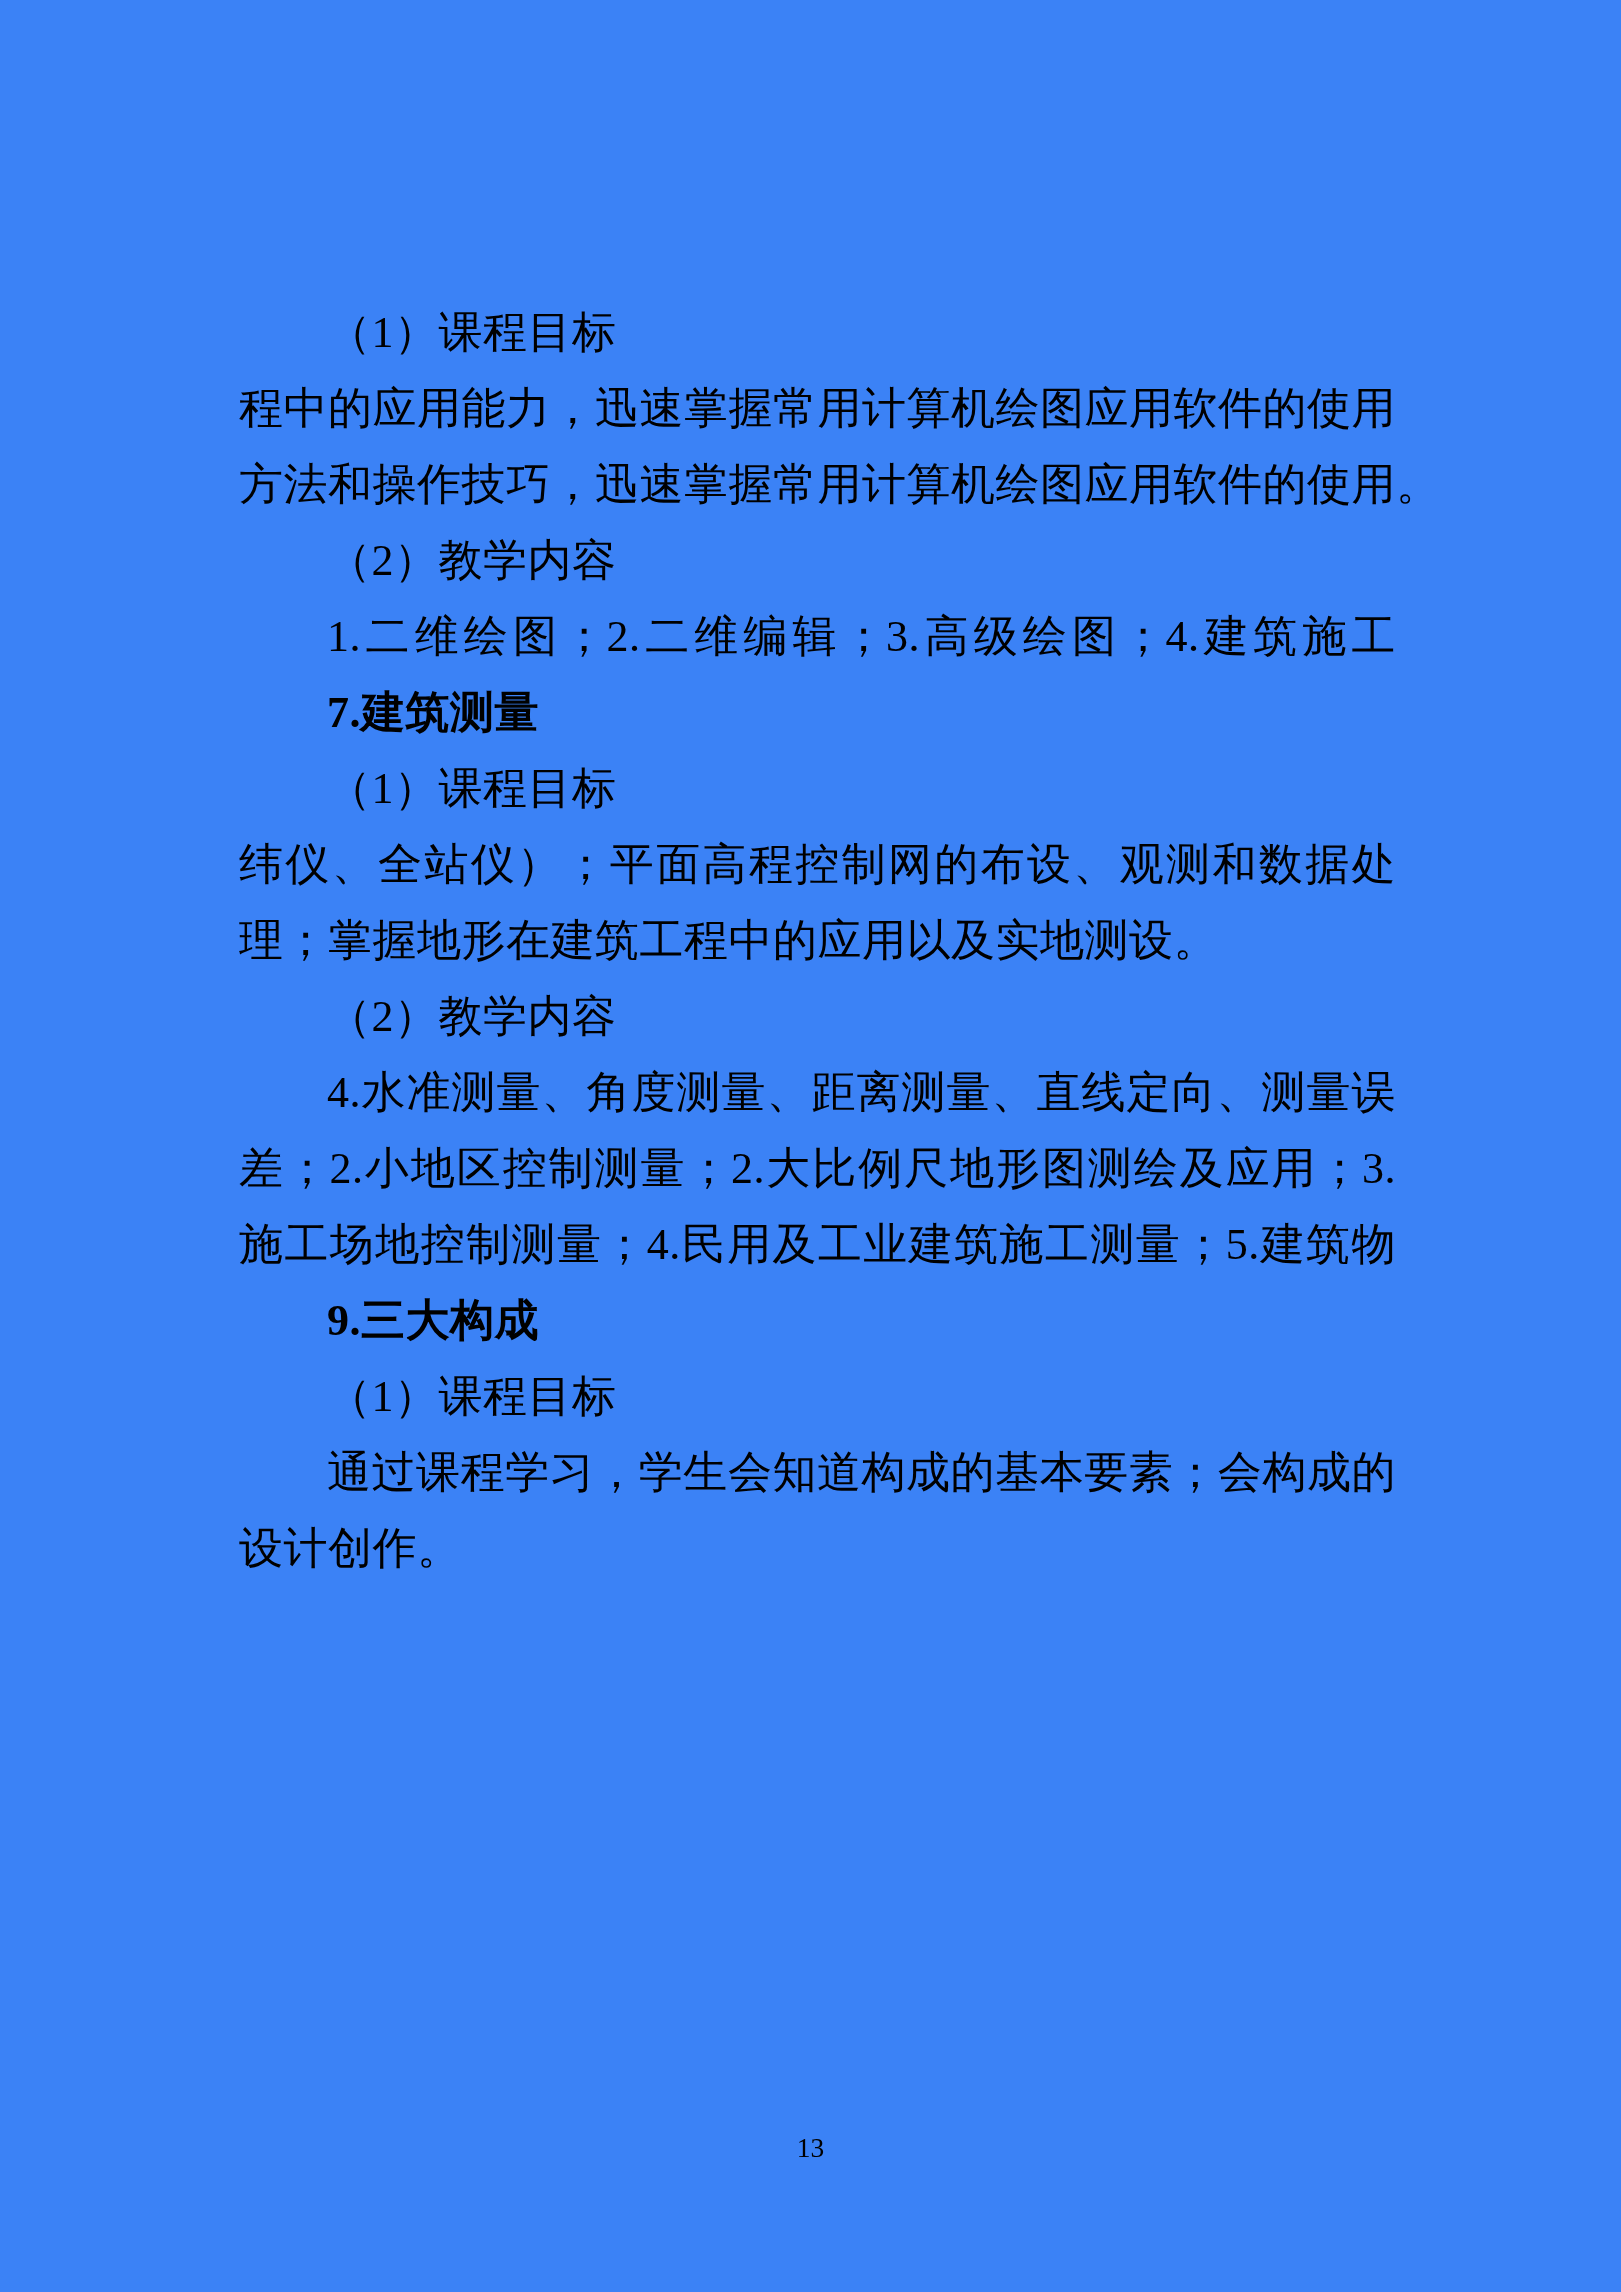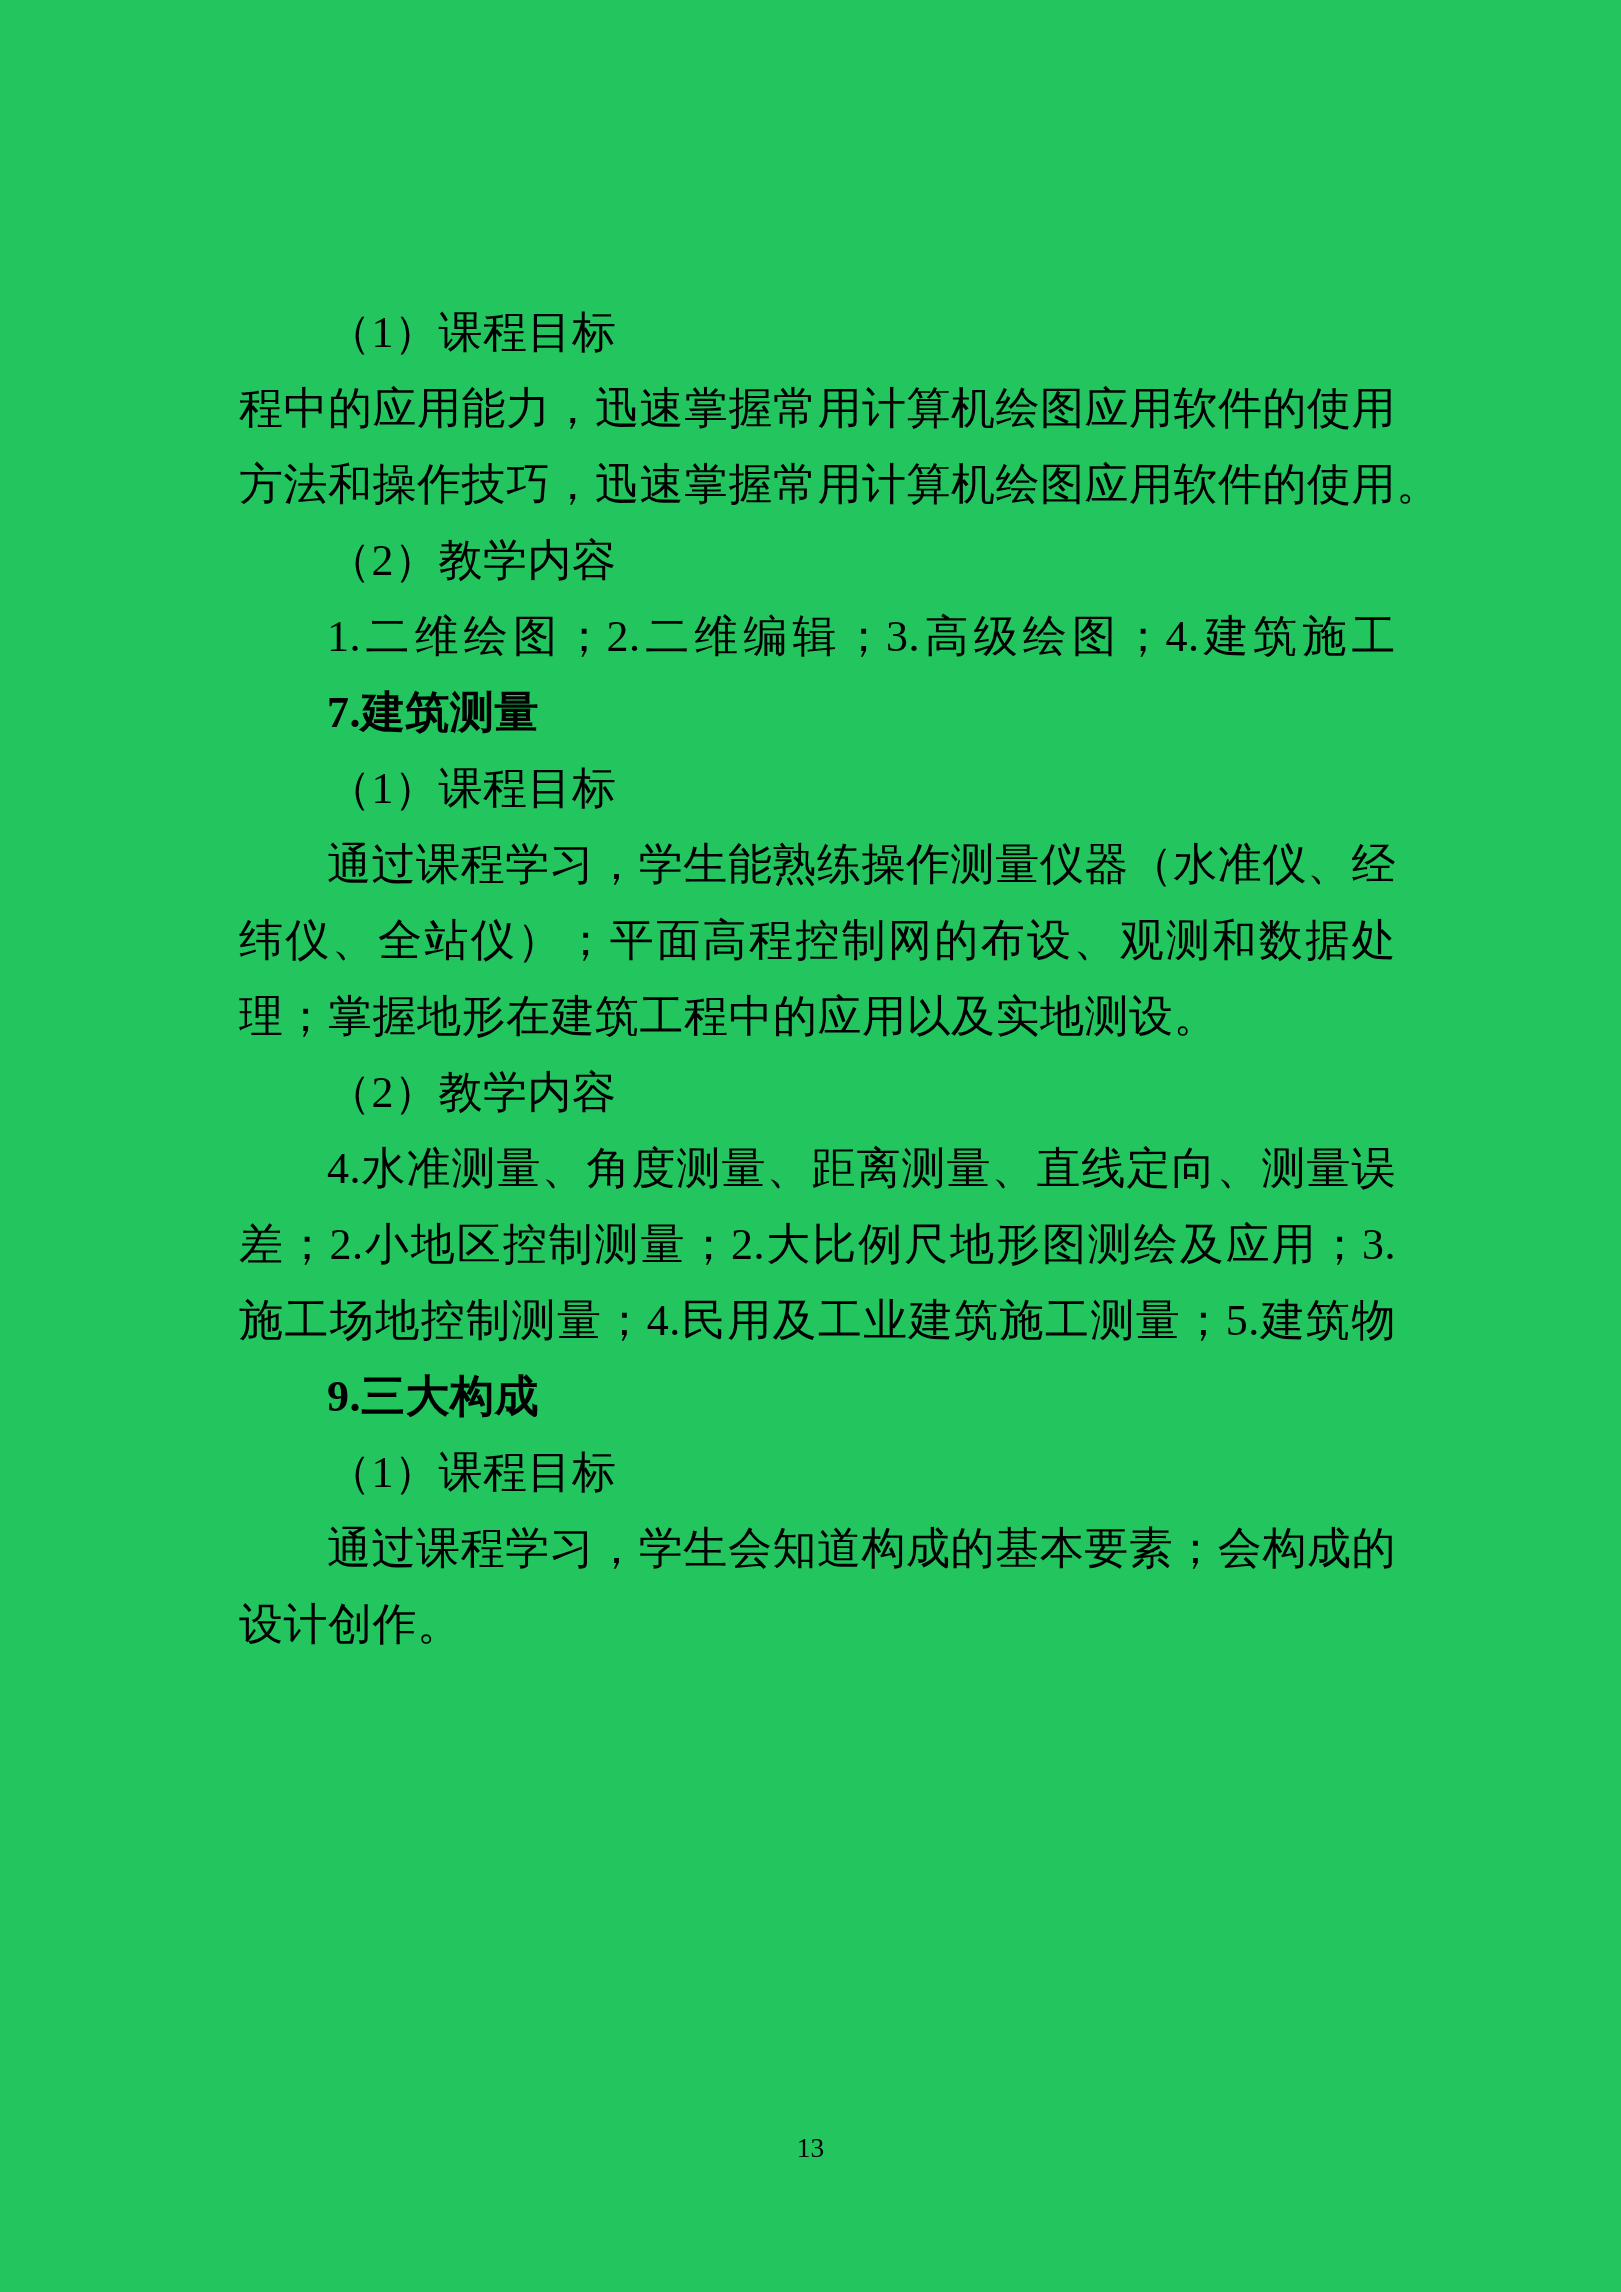--- a/index.html
+++ b/index.html
@@ -13,21 +13,21 @@
       position: relative;
       overflow: hidden;
       font-family: "Liberation Serif", serif;
     }
     .page {
       position: absolute;
       left: 0;
       top: 0;
       width: 1621px;
       height: 2293px;
-      background: #22c55e;
+      background: #3b82f6;
     }
     .text-block {
       position: absolute;
       left: 239px;
       top: 295px;
       width: 1157px;
       color: #000000;
     }
     .line {
       font-size: 44px;
@@ -67,21 +67,20 @@
 
 <div class="page">
   <div class="text-block">
       <div class="line indent">（1）课程目标</div>
       <div class="line stretch">程中的应用能力，迅速掌握常用计算机绘图应用软件的使用</div>
       <div class="line">方法和操作技巧，迅速掌握常用计算机绘图应用软件的使用。</div>
       <div class="line indent">（2）教学内容</div>
       <div class="line indent stretch">1.二维绘图；2.二维编辑；3.高级绘图；4.建筑施工</div>
       <div class="line indent bold">7.建筑测量</div>
       <div class="line indent">（1）课程目标</div>
-      <div class="line indent stretch">通过课程学习，学生能熟练操作测量仪器（水准仪、经</div>
       <div class="line stretch">纬仪、全站仪）；平面高程控制网的布设、观测和数据处</div>
       <div class="line">理；掌握地形在建筑工程中的应用以及实地测设。</div>
       <div class="line indent">（2）教学内容</div>
       <div class="line indent stretch">4.水准测量、角度测量、距离测量、直线定向、测量误</div>
       <div class="line stretch">差；2.小地区控制测量；2.大比例尺地形图测绘及应用；3.</div>
       <div class="line stretch">施工场地控制测量；4.民用及工业建筑施工测量；5.建筑物</div>
       <div class="line indent bold">9.三大构成</div>
       <div class="line indent">（1）课程目标</div>
       <div class="line indent stretch">通过课程学习，学生会知道构成的基本要素；会构成的</div>
       <div class="line">设计创作。</div>

